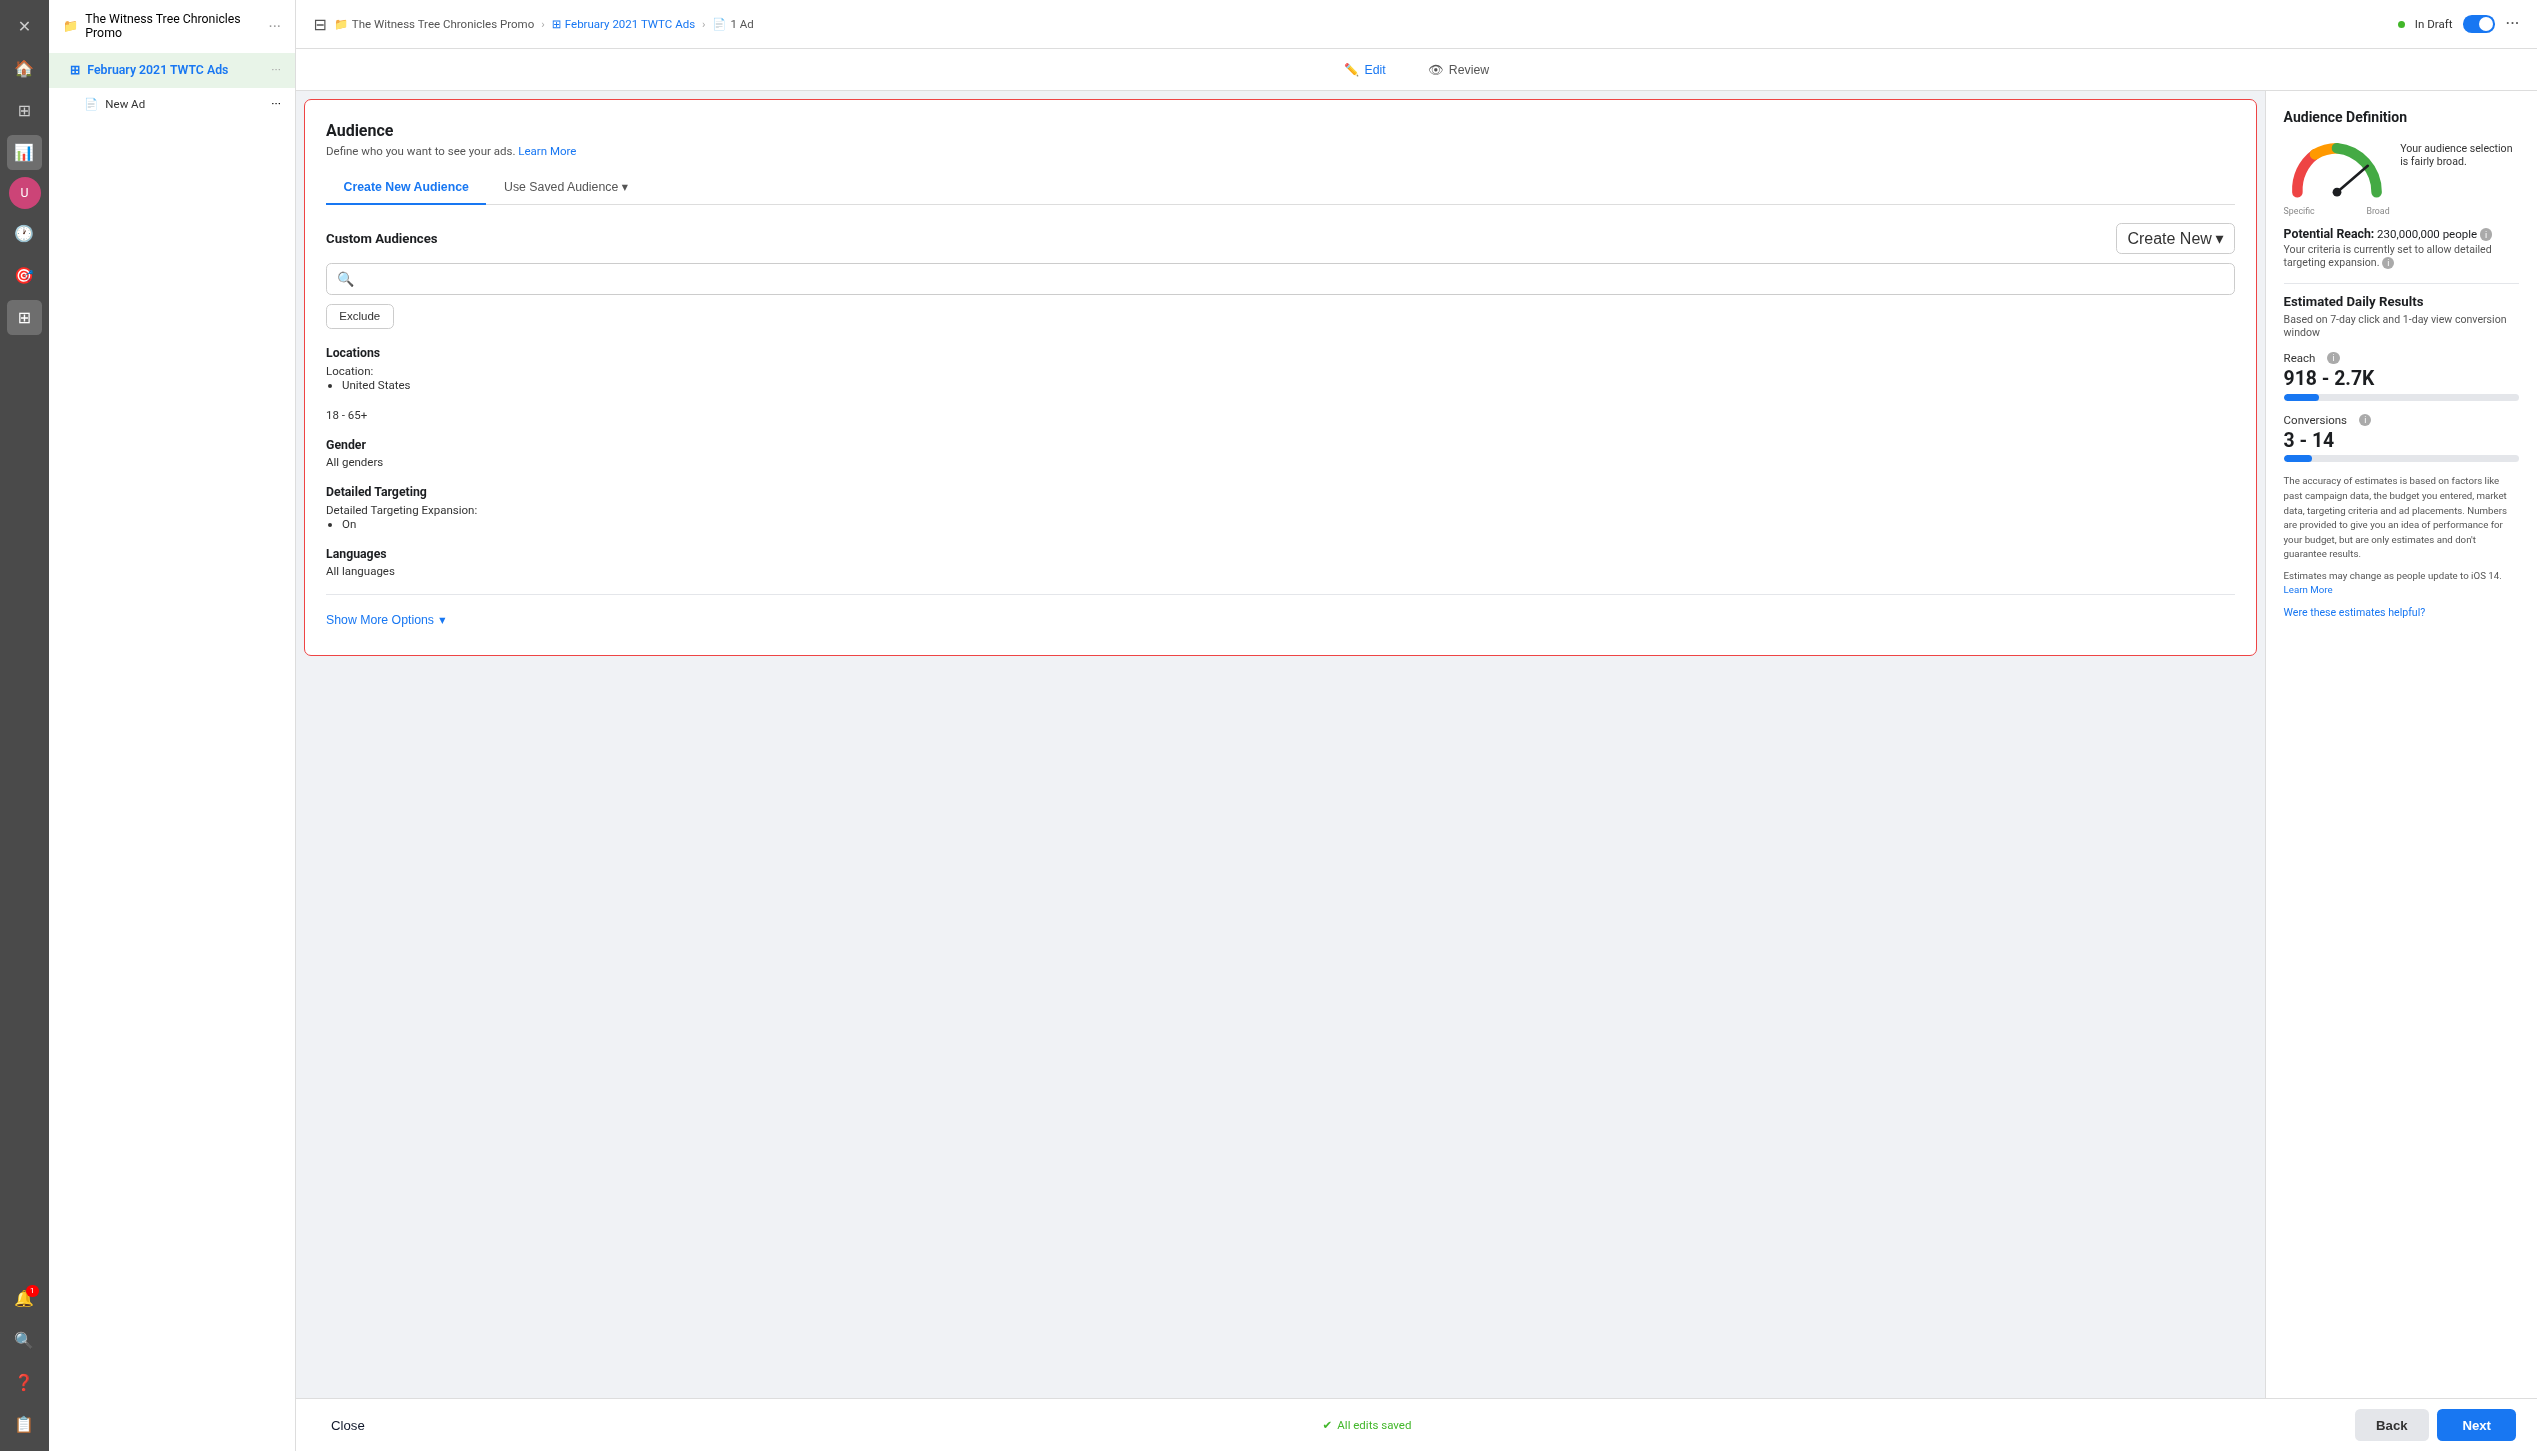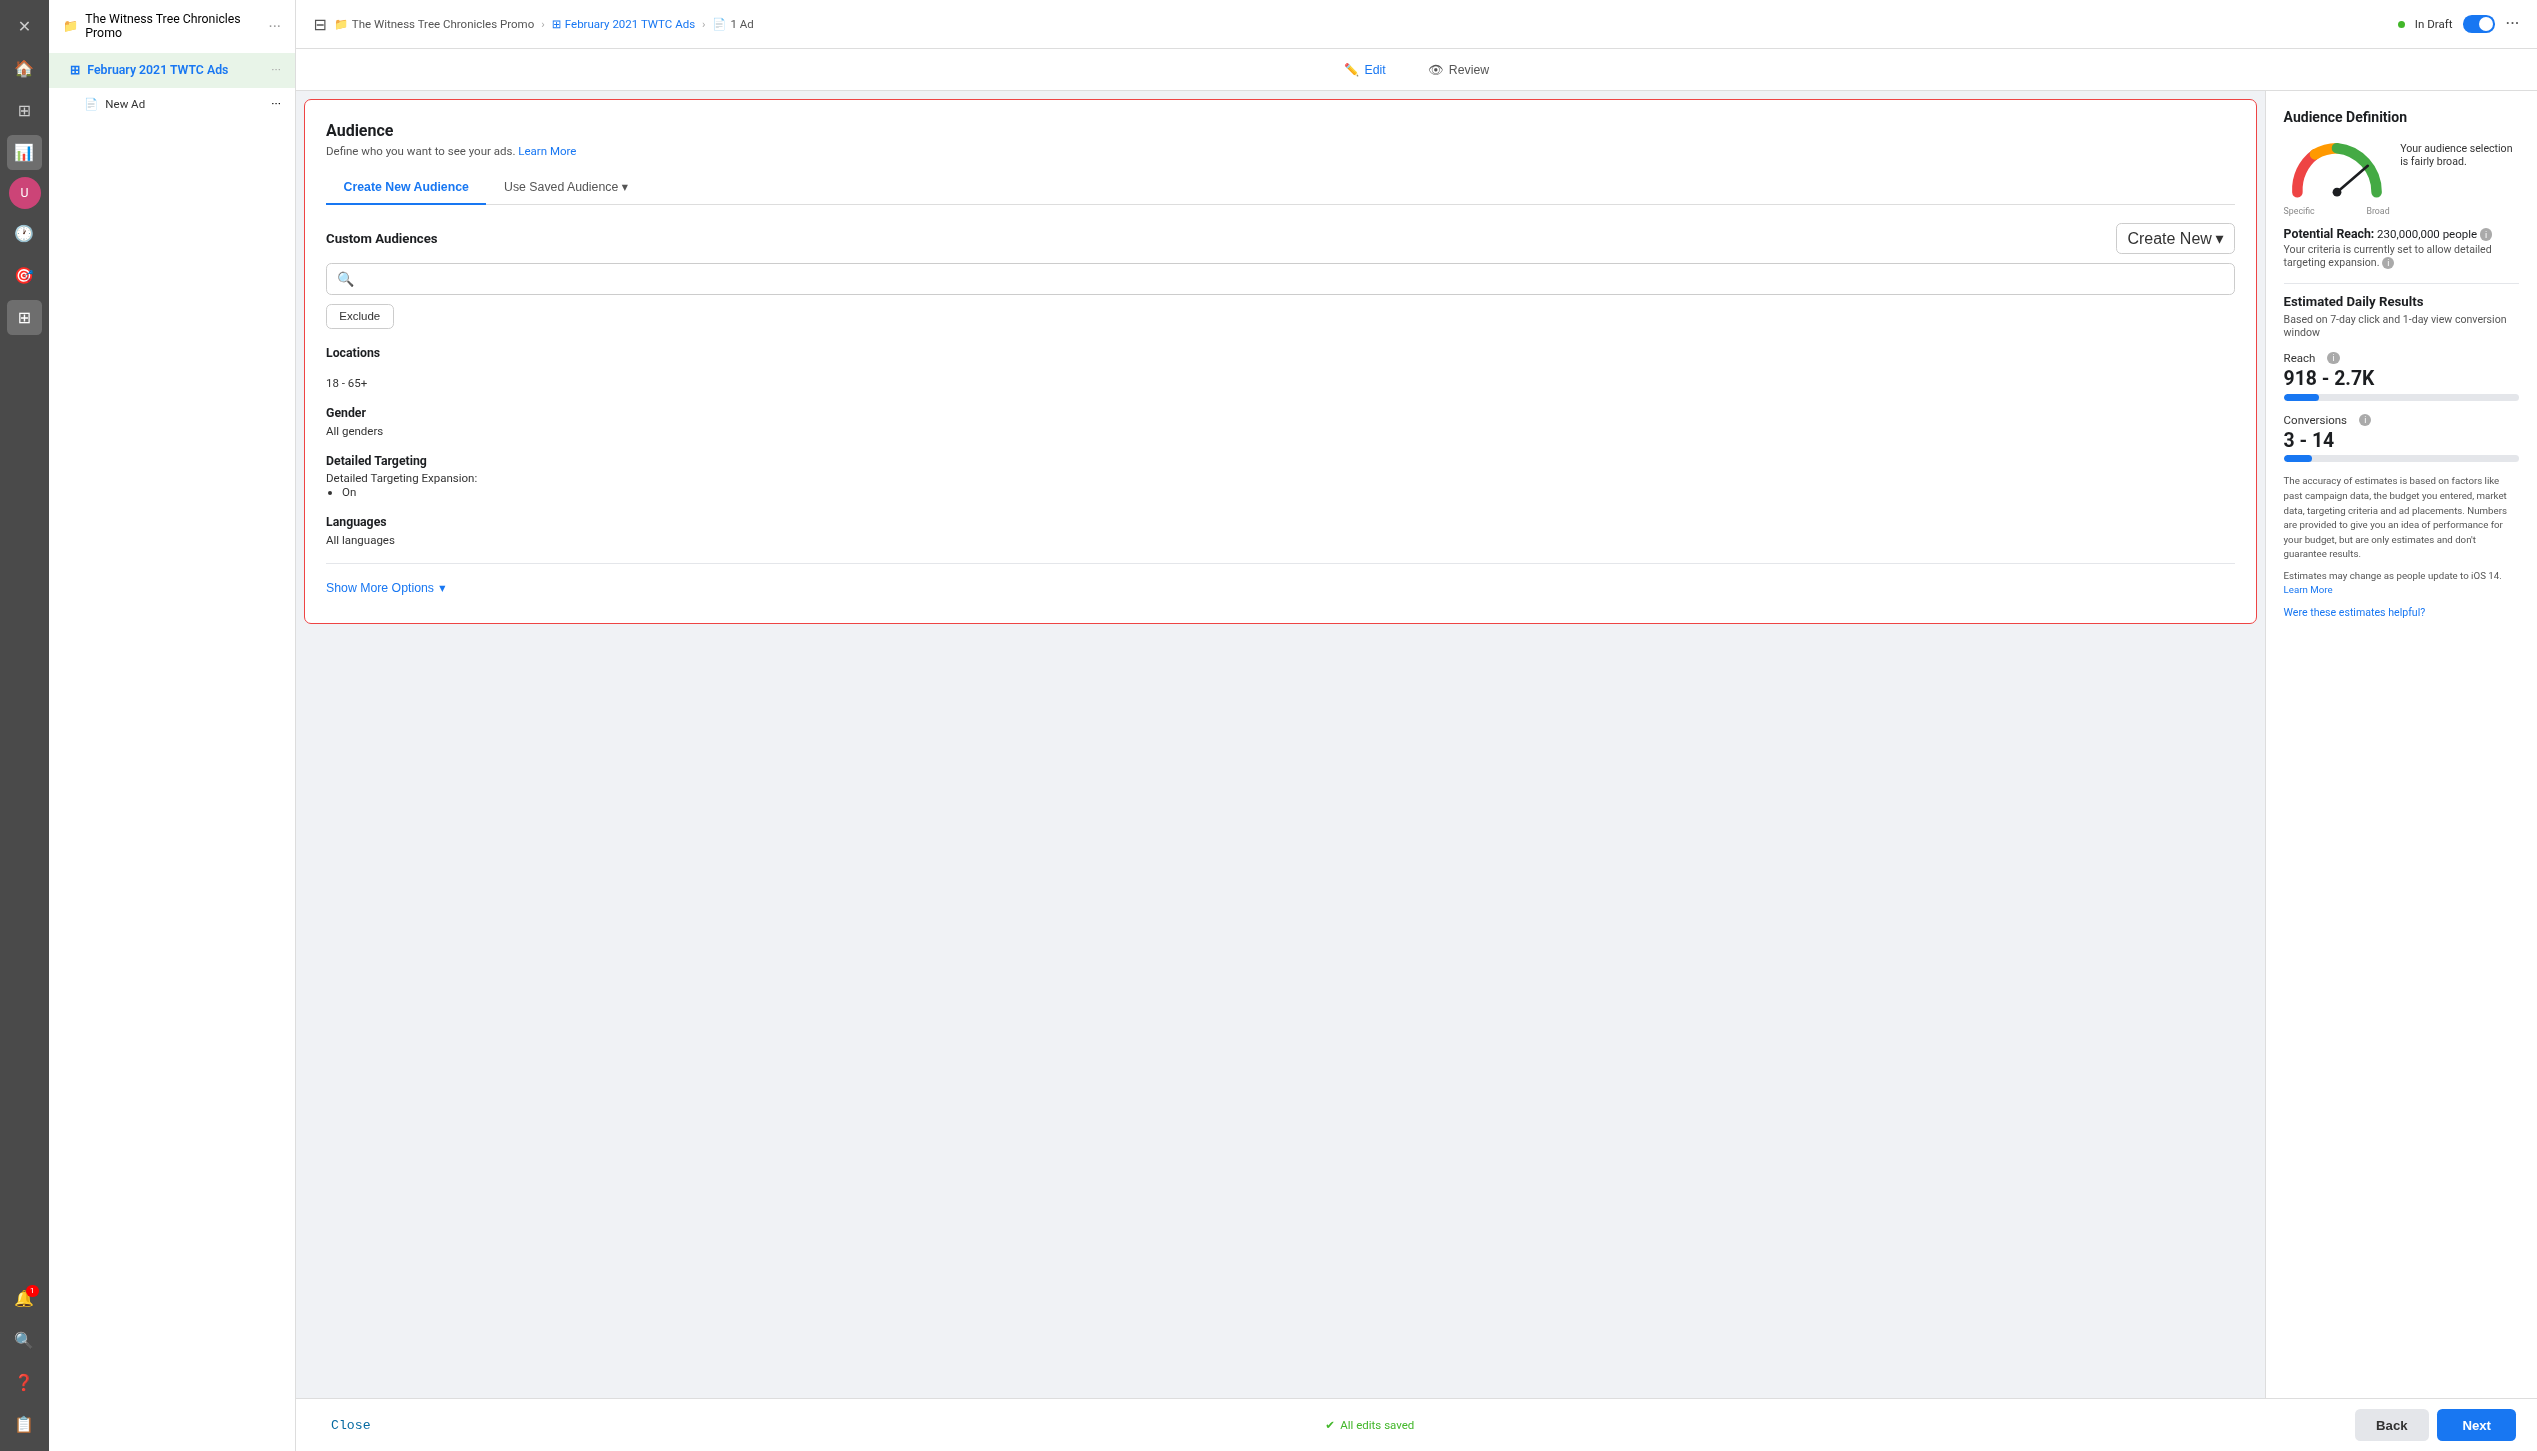--- a/index.html
+++ b/index.html
@@ -202,22 +202,22 @@
     .accuracy-note a { color: #1877f2; text-decoration: none; }
     .helpful-link { color: #1877f2; font-size: 10.6px; cursor: pointer; text-decoration: none; }
 
     
     .bottom-bar {
       background: #fff; border-top: 0.9px solid #ddd;
       display: flex; align-items: center; justify-content: space-between;
       padding: 8.8px 21px; height: 53px;
     }
     .close-btn {
-      background: transparent; border: none; font-size: 13.2px; color: #0369a1;
-      cursor: pointer; padding: 7px 14px; font-family: Liberation Mono, monospace;
+      background: transparent; border: none; font-size: 13.2px; color: #0f172a;
+      cursor: pointer; padding: 7px 14px;
     }
     .saved-msg { display: flex; align-items: center; gap: 5.3px; font-size: 11.5px; color: #42b72a; }
     .bottom-right { display: flex; gap: 8.8px; }
     .back-btn {
       background: #e4e6ea; border: none; border-radius: 5.3px;
       padding: 8.8px 21px; font-size: 13.2px; font-weight: 600;
       cursor: pointer; color: #333;
     }
     .next-btn {
       background: #1877f2; border: none; border-radius: 5.3px;
@@ -348,20 +348,26 @@
 
         <div class="search-box">
           <span class="search-icon">🔍</span>
         </div>
 
         <button class="exclude-btn">Exclude</button>
 
         
         <div class="field-section">
           <div class="field-label">Locations</div>
+          <div class="field-value">
+            <span>Location:</span>
+            <ul>
+              <li>United States</li>
+            </ul>
+          </div>
         </div>
 
         
         <div class="field-section">
           <div class="field-value">18 - 65+</div>
         </div>
 
         
         <div class="field-section">
           <div class="field-label">Gender</div>

